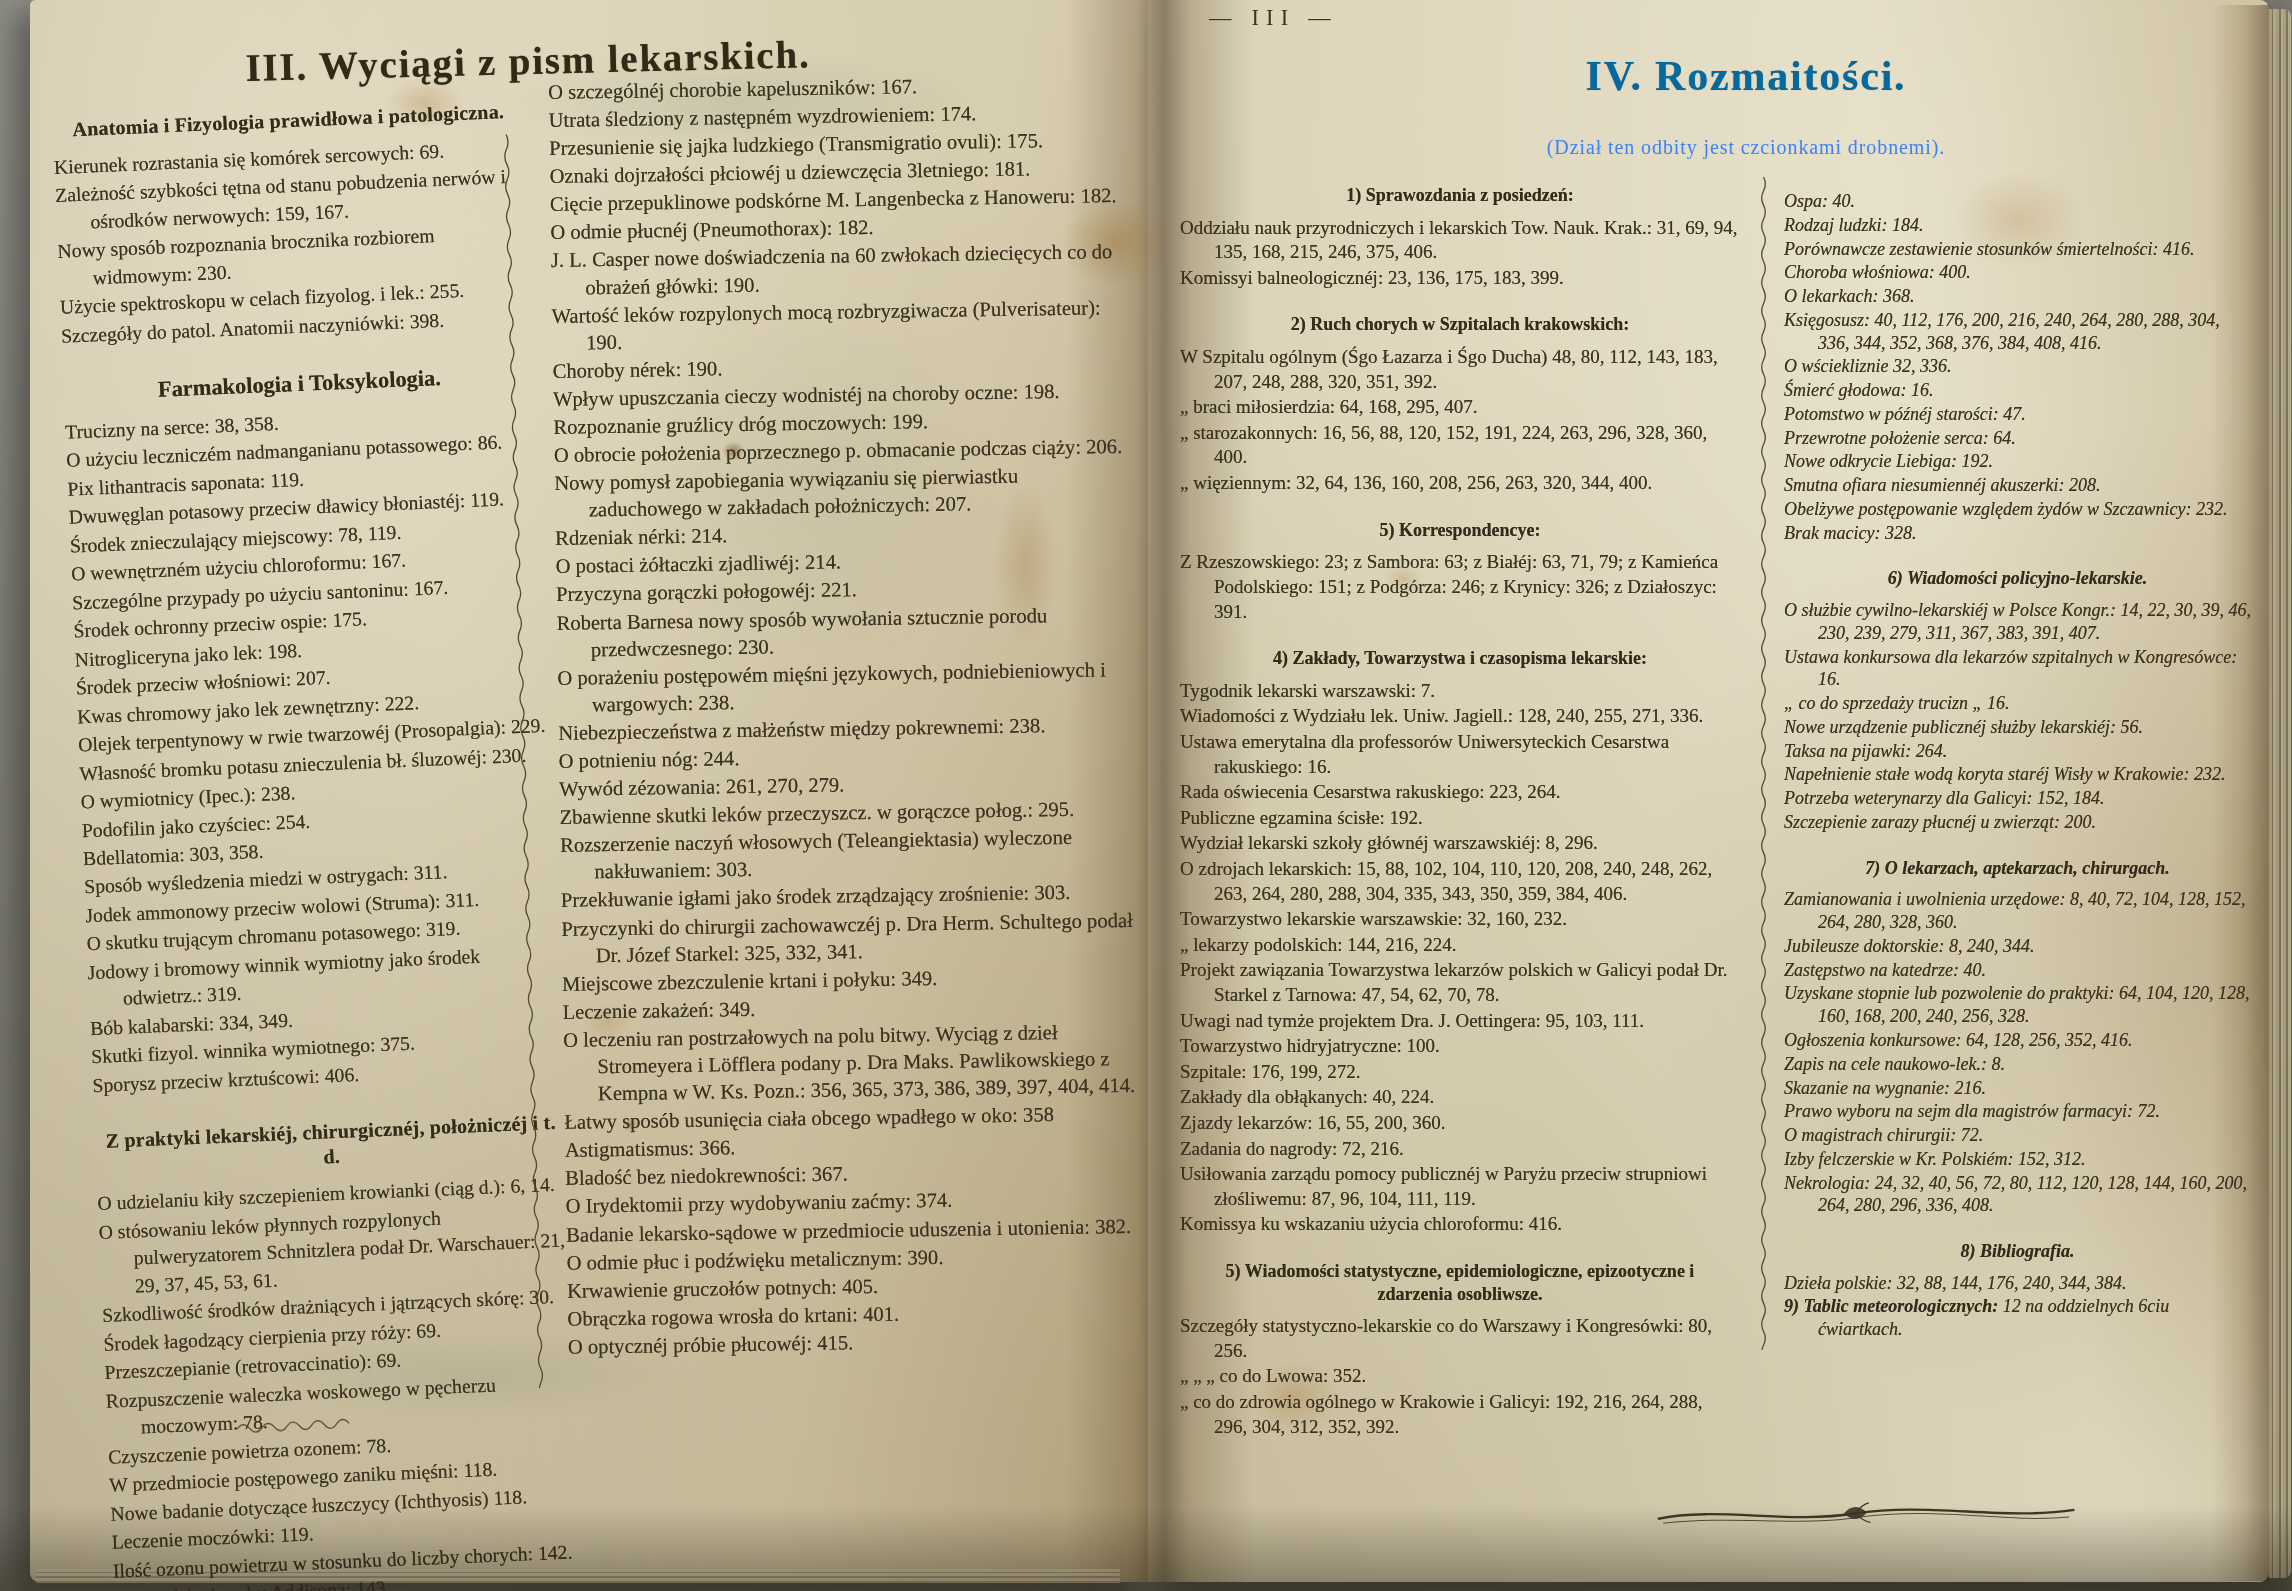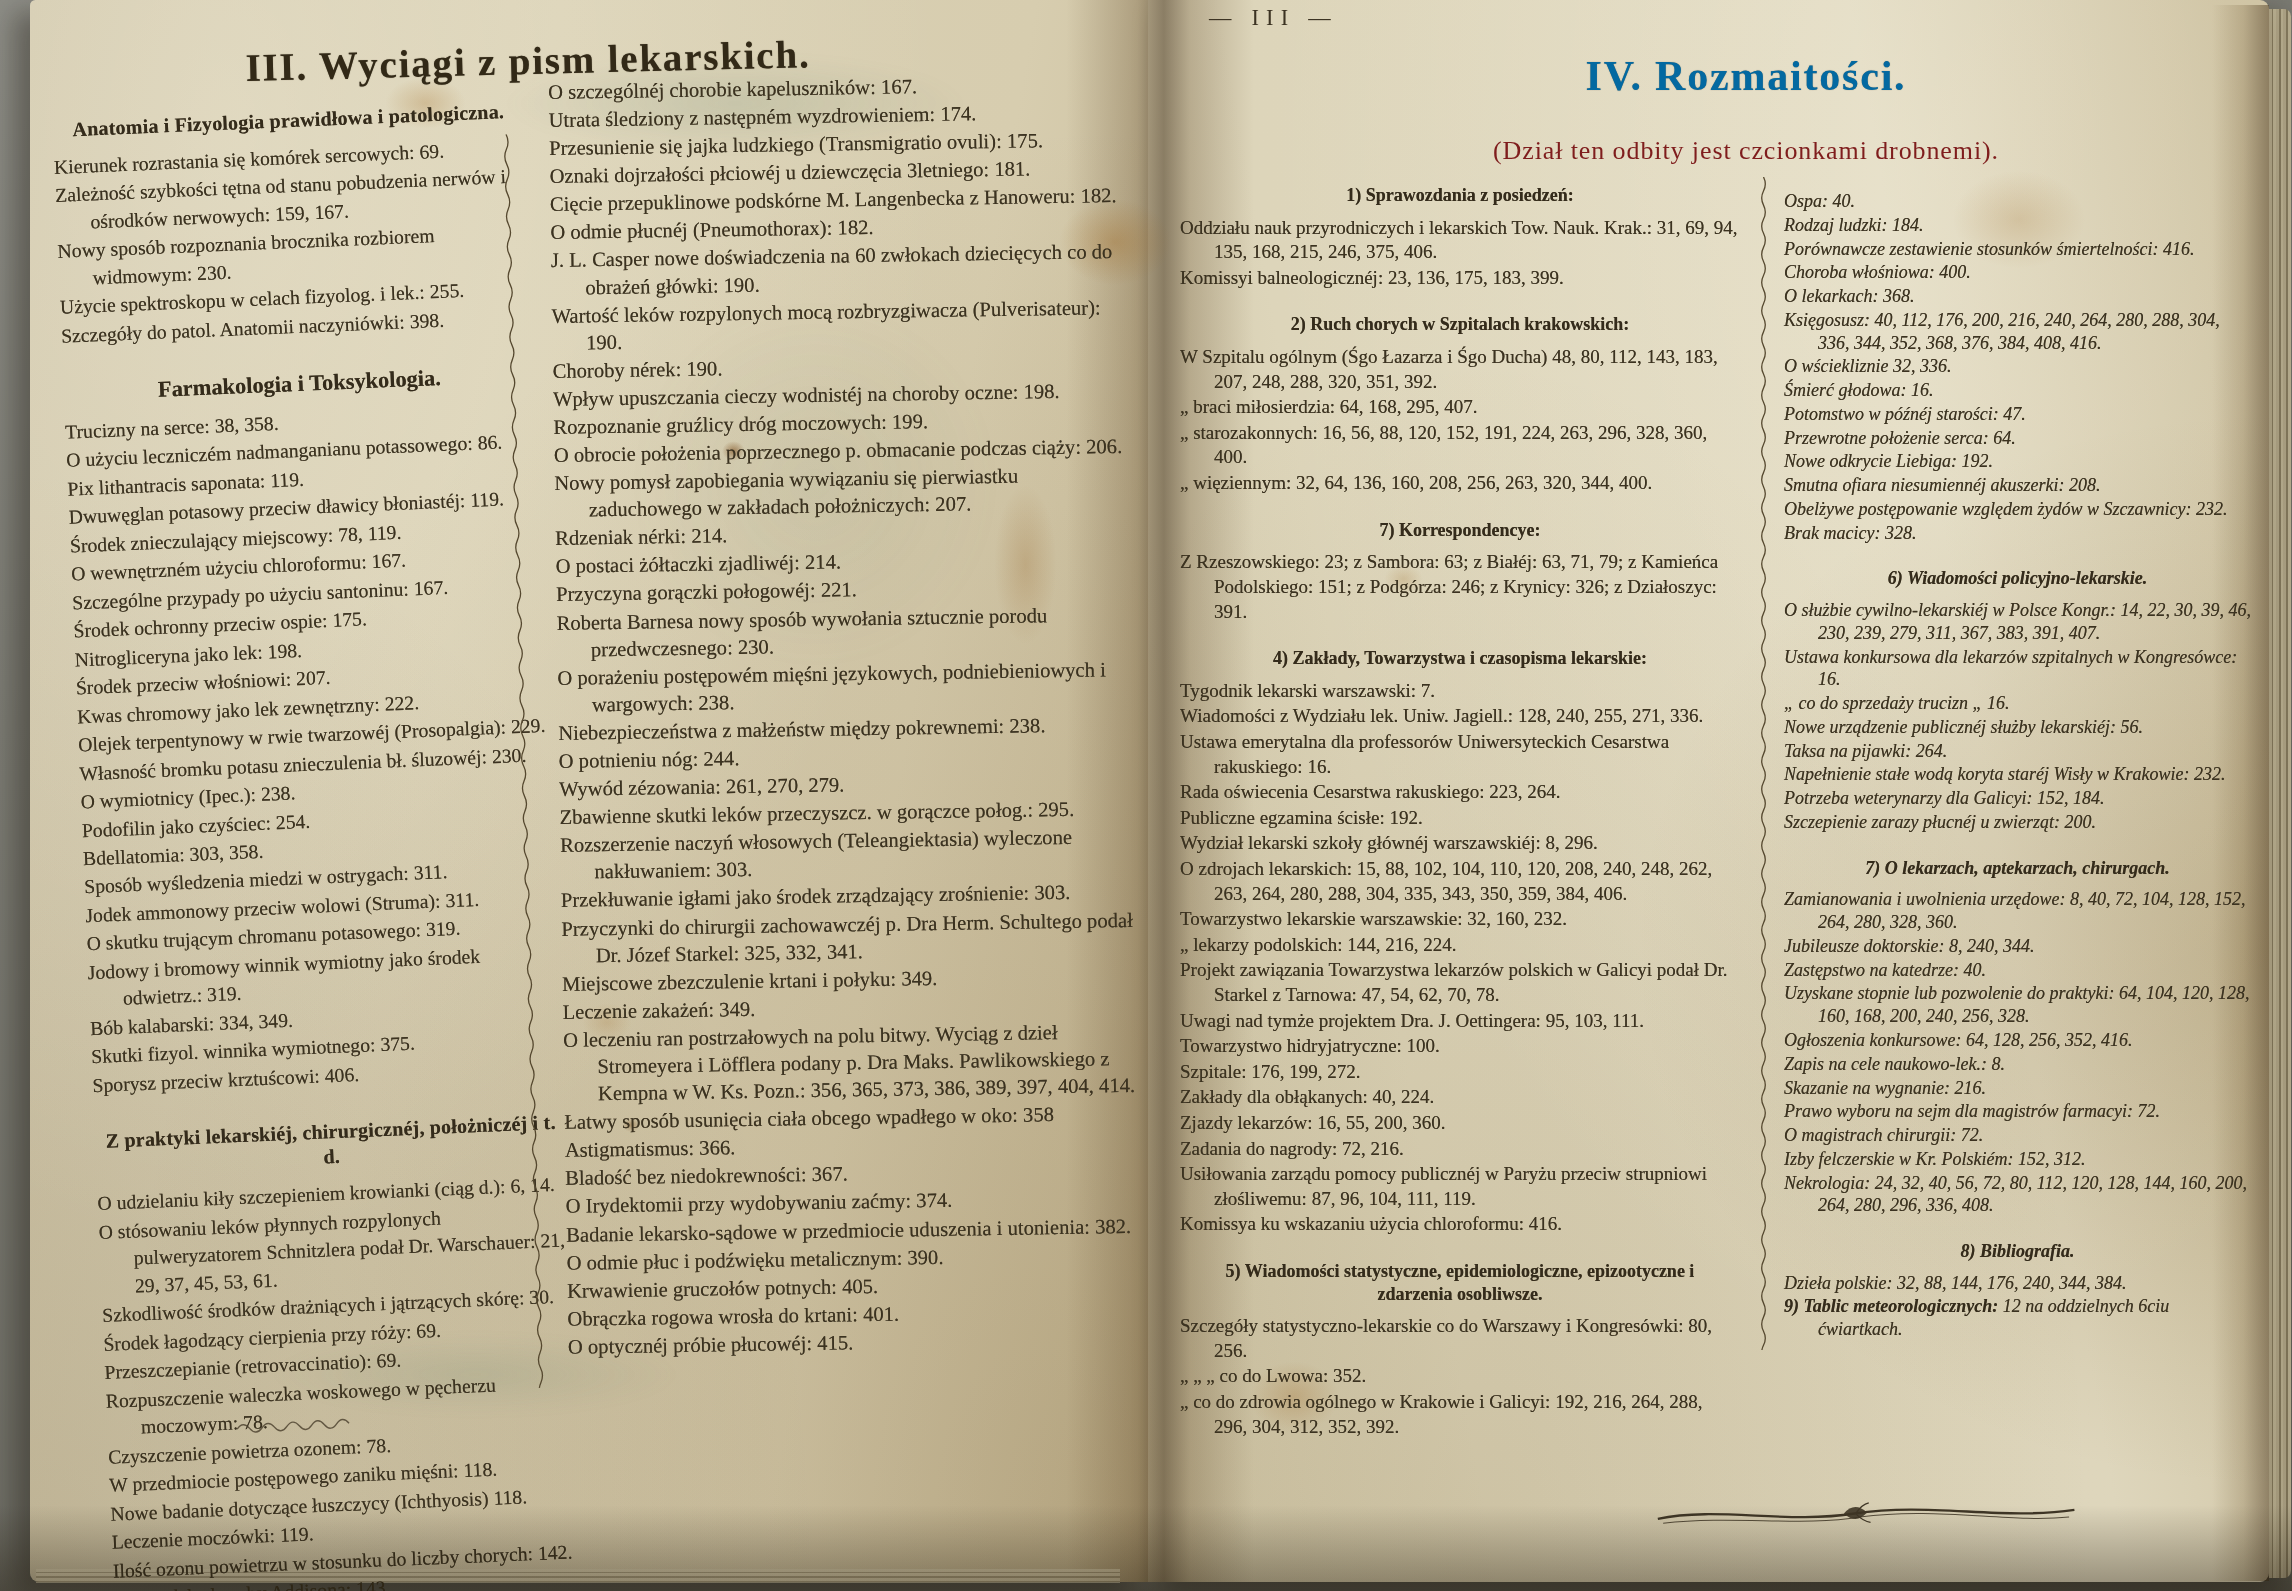--- a/index.html
+++ b/index.html
@@ -60,21 +60,21 @@
     position:absolute;left:1209px;top:5.4px;width:716px;
     font-size:22.4px;letter-spacing:7.2px;color:#3c3323;
   }
   .rtitle{
     position:absolute;left:1343px;top:52px;width:806px;text-align:center;
     font-size:42px;font-weight:bold;letter-spacing:1.8px;color:#0369a1;
     text-shadow:0 0 0.9px rgba(50,41,23,.55);
   }
   .rsub{
     position:absolute;left:1343px;top:136px;width:806px;text-align:center;
-    font-size:26px;color:#7f1d1d;letter-spacing:0.9px;
+    font-size:20px;color:#3b82f6;letter-spacing:0.9px;
   }
   .page-col{position:absolute;color:#3b3220;text-shadow:0 0 0.5px rgba(59,50,32,.7);}
   .lcol1{left:52px;top:118px;width:472px;font-size:19.7px;line-height:1.40;transform:rotate(-2.4deg);transform-origin:top left;}
   .lcol2{left:548px;top:79px;width:580px;font-size:20.6px;line-height:1.32;transform:rotate(-0.9deg);transform-origin:top left;}
   .rcol1{left:1180px;top:184px;width:560px;font-size:19px;line-height:1.30;}
   .rcol2{left:1784px;top:190px;width:467px;font-size:18px;line-height:1.27;font-style:italic;}
   .entry{padding-left:34px;text-indent:-34px;margin:0 0 0.9px 0;}
   .sec-h{
     font-weight:bold;text-align:center;color:#342b1b;
     font-size:22.4px;line-height:1.25;margin:30px 5.4px 10.7px;
@@ -213,21 +213,21 @@
   <div class="rsub">(Dział ten odbity jest czcionkami drobnemi).</div>
   <div class="page-col rcol1">
       <div class="sec-h">1) Sprawozdania z posiedzeń:</div>
       <div class="entry">Oddziału nauk przyrodniczych i lekarskich Tow. Nauk. Krak.: 31, 69, 94, 135, 168, 215, 246, 375, 406.</div>
       <div class="entry">Komissyi balneologicznéj: 23, 136, 175, 183, 399.</div>
       <div class="sec-h">2) Ruch chorych w Szpitalach krakowskich:</div>
       <div class="entry">W Szpitalu ogólnym (Śgo Łazarza i Śgo Ducha) 48, 80, 112, 143, 183, 207, 248, 288, 320, 351, 392.</div>
       <div class="entry">„ braci miłosierdzia: 64, 168, 295, 407.</div>
       <div class="entry">„ starozakonnych: 16, 56, 88, 120, 152, 191, 224, 263, 296, 328, 360, 400.</div>
       <div class="entry">„ więziennym: 32, 64, 136, 160, 208, 256, 263, 320, 344, 400.</div>
-      <div class="sec-h">7) Korrespondencye:</div>
+      <div class="sec-h">5) Korrespondencye:</div>
       <div class="entry">Z Rzeszowskiego: 23; z Sambora: 63; z Białéj: 63, 71, 79; z Kamieńca Podolskiego: 151; z Podgórza: 246; z Krynicy: 326; z Działoszyc: 391.</div>
       <div class="sec-h">4) Zakłady, Towarzystwa i czasopisma lekarskie:</div>
       <div class="entry">Tygodnik lekarski warszawski: 7.</div>
       <div class="entry">Wiadomości z Wydziału lek. Uniw. Jagiell.: 128, 240, 255, 271, 336.</div>
       <div class="entry">Ustawa emerytalna dla professorów Uniwersyteckich Cesarstwa rakuskiego: 16.</div>
       <div class="entry">Rada oświecenia Cesarstwa rakuskiego: 223, 264.</div>
       <div class="entry">Publiczne egzamina ścisłe: 192.</div>
       <div class="entry">Wydział lekarski szkoły głównéj warszawskiéj: 8, 296.</div>
       <div class="entry">O zdrojach lekarskich: 15, 88, 102, 104, 110, 120, 208, 240, 248, 262, 263, 264, 280, 288, 304, 335, 343, 350, 359, 384, 406.</div>
       <div class="entry">Towarzystwo lekarskie warszawskie: 32, 160, 232.</div>

